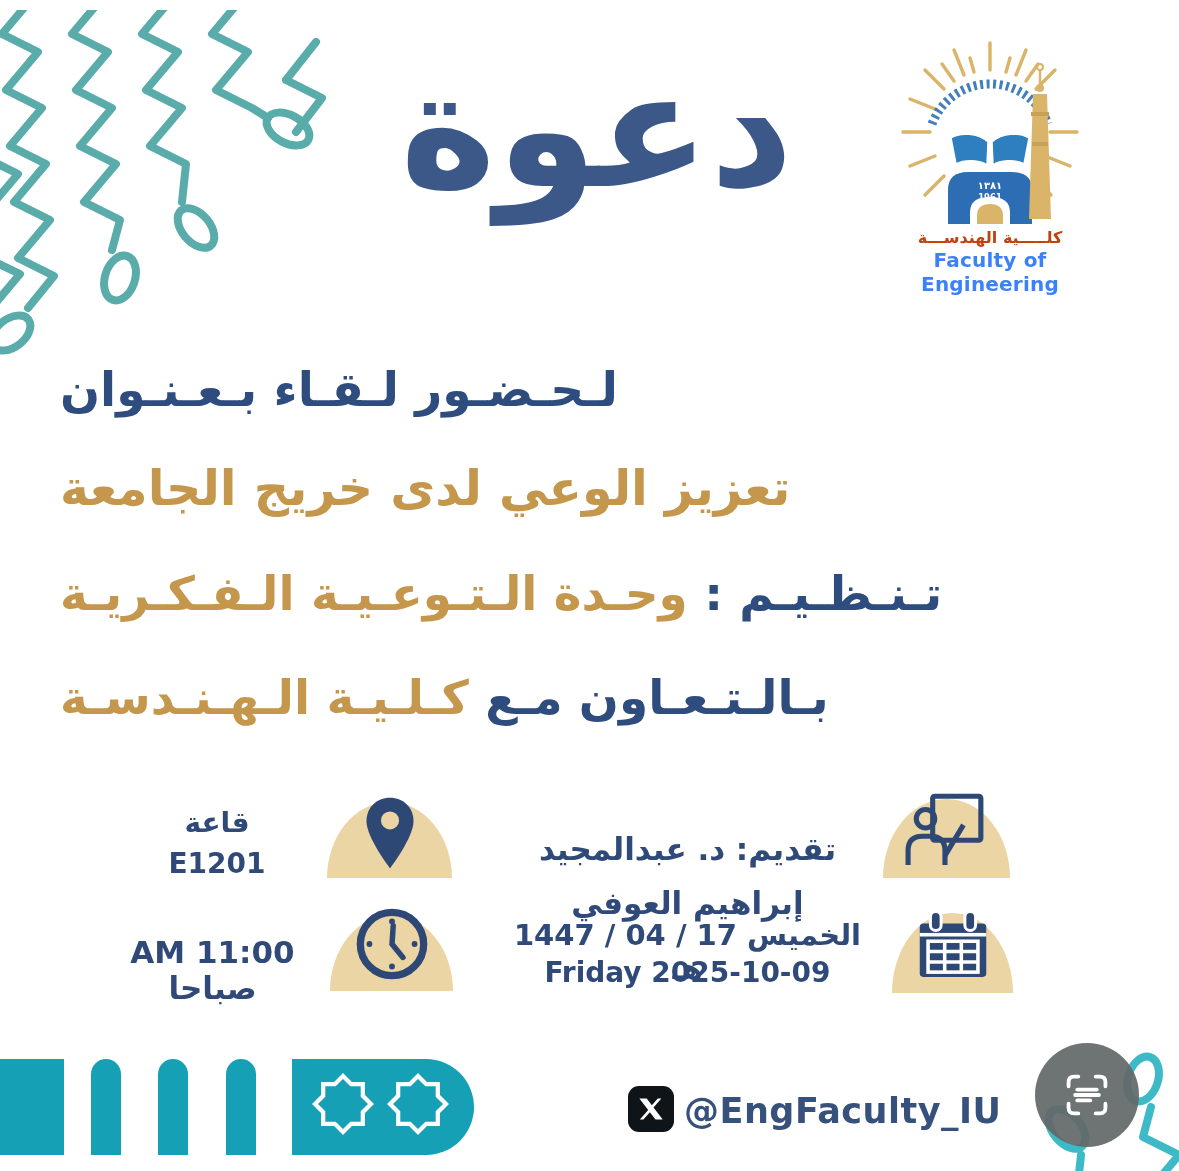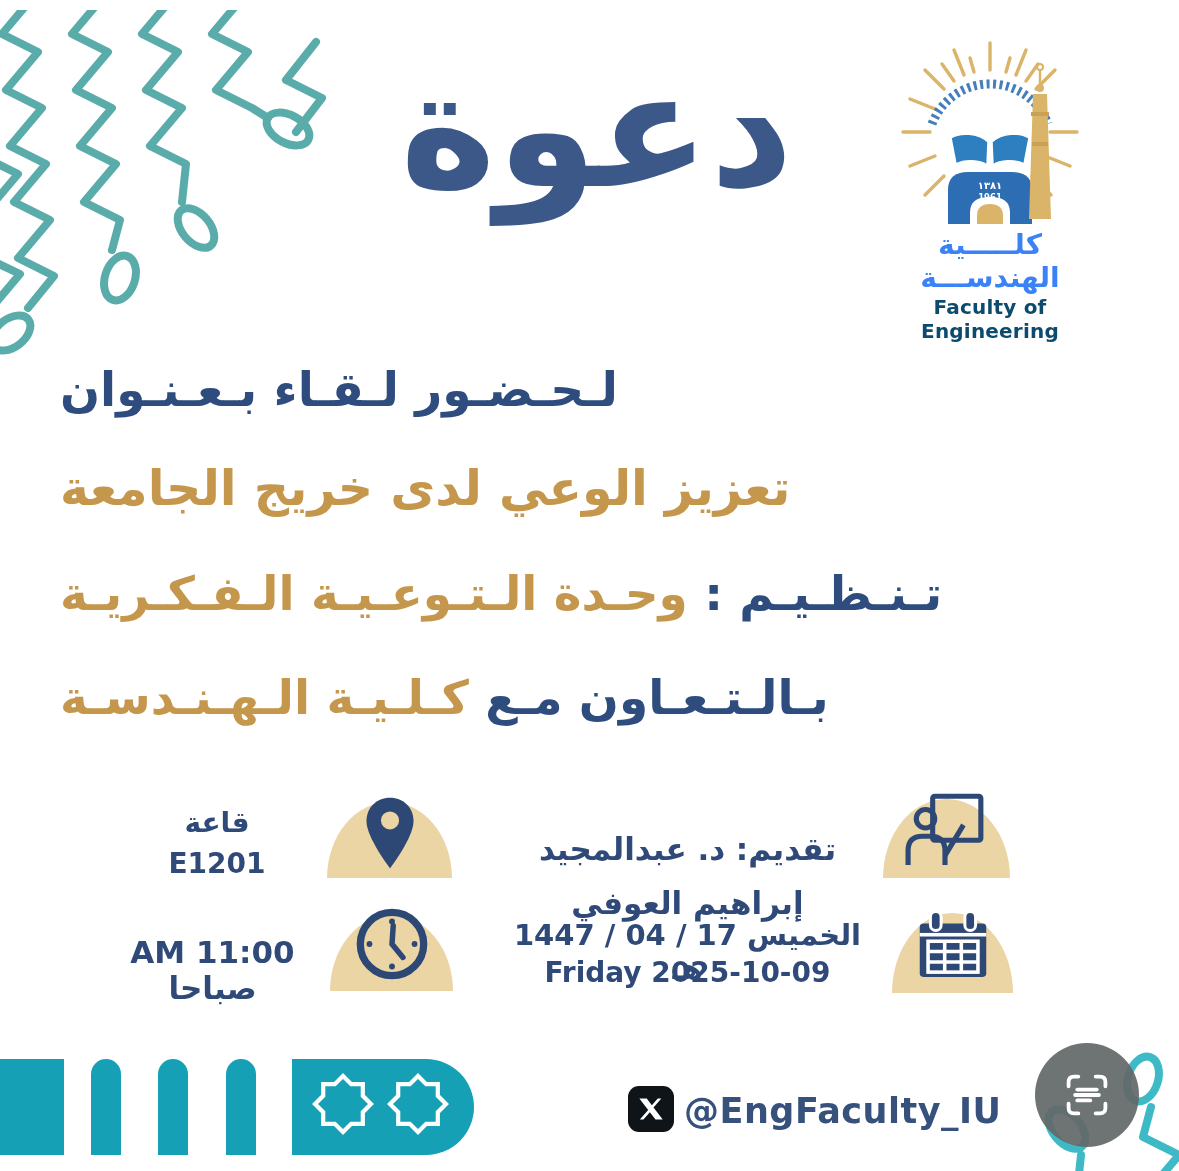--- a/index.html
+++ b/index.html
@@ -8,22 +8,22 @@
     background:#ffffff;overflow:hidden;
     font-family:"DejaVu Sans",sans-serif;
   }
   .abs{position:absolute;}
   
   .title{
     left:400px;top:6px;width:380px;text-align:center;
     font-size:163px;font-weight:700;color:#3c5888;line-height:1.4;
   }
   .logo-block{left:868px;top:24px;width:244px;text-align:center;}
-  .logo-ar{font-size:28px;font-weight:700;color:#3b82f6;margin-top:0px;}
-  .logo-en{font-size:20px;font-weight:700;color:#0c4a6e;margin-top:1px;letter-spacing:.2px;}
+  .logo-ar{font-size:16px;font-weight:700;color:#c2410c;margin-top:0px;}
+  .logo-en{font-size:20px;font-weight:700;color:#3b82f6;margin-top:1px;letter-spacing:.2px;}
   
   .line{left:60px;width:1060px;text-align:left;direction:rtl;font-weight:700;}
   .l1{top:352px;font-size:47px;color:#2e4d7e;}
   .l2{top:450px;font-size:49px;color:#c5974d;}
   .l3{top:556px;font-size:47px;}
   .l4{top:660px;font-size:47px;}
   .navy{color:#2e4d7e;} .gold{color:#c5974d;}
   
   .dome{background:#ecd5a4;border-radius:50% 50% 0 0 / 100% 100% 0 0;}
   .dome-presenter{left:883px;top:789px;width:127px;height:79px;}

